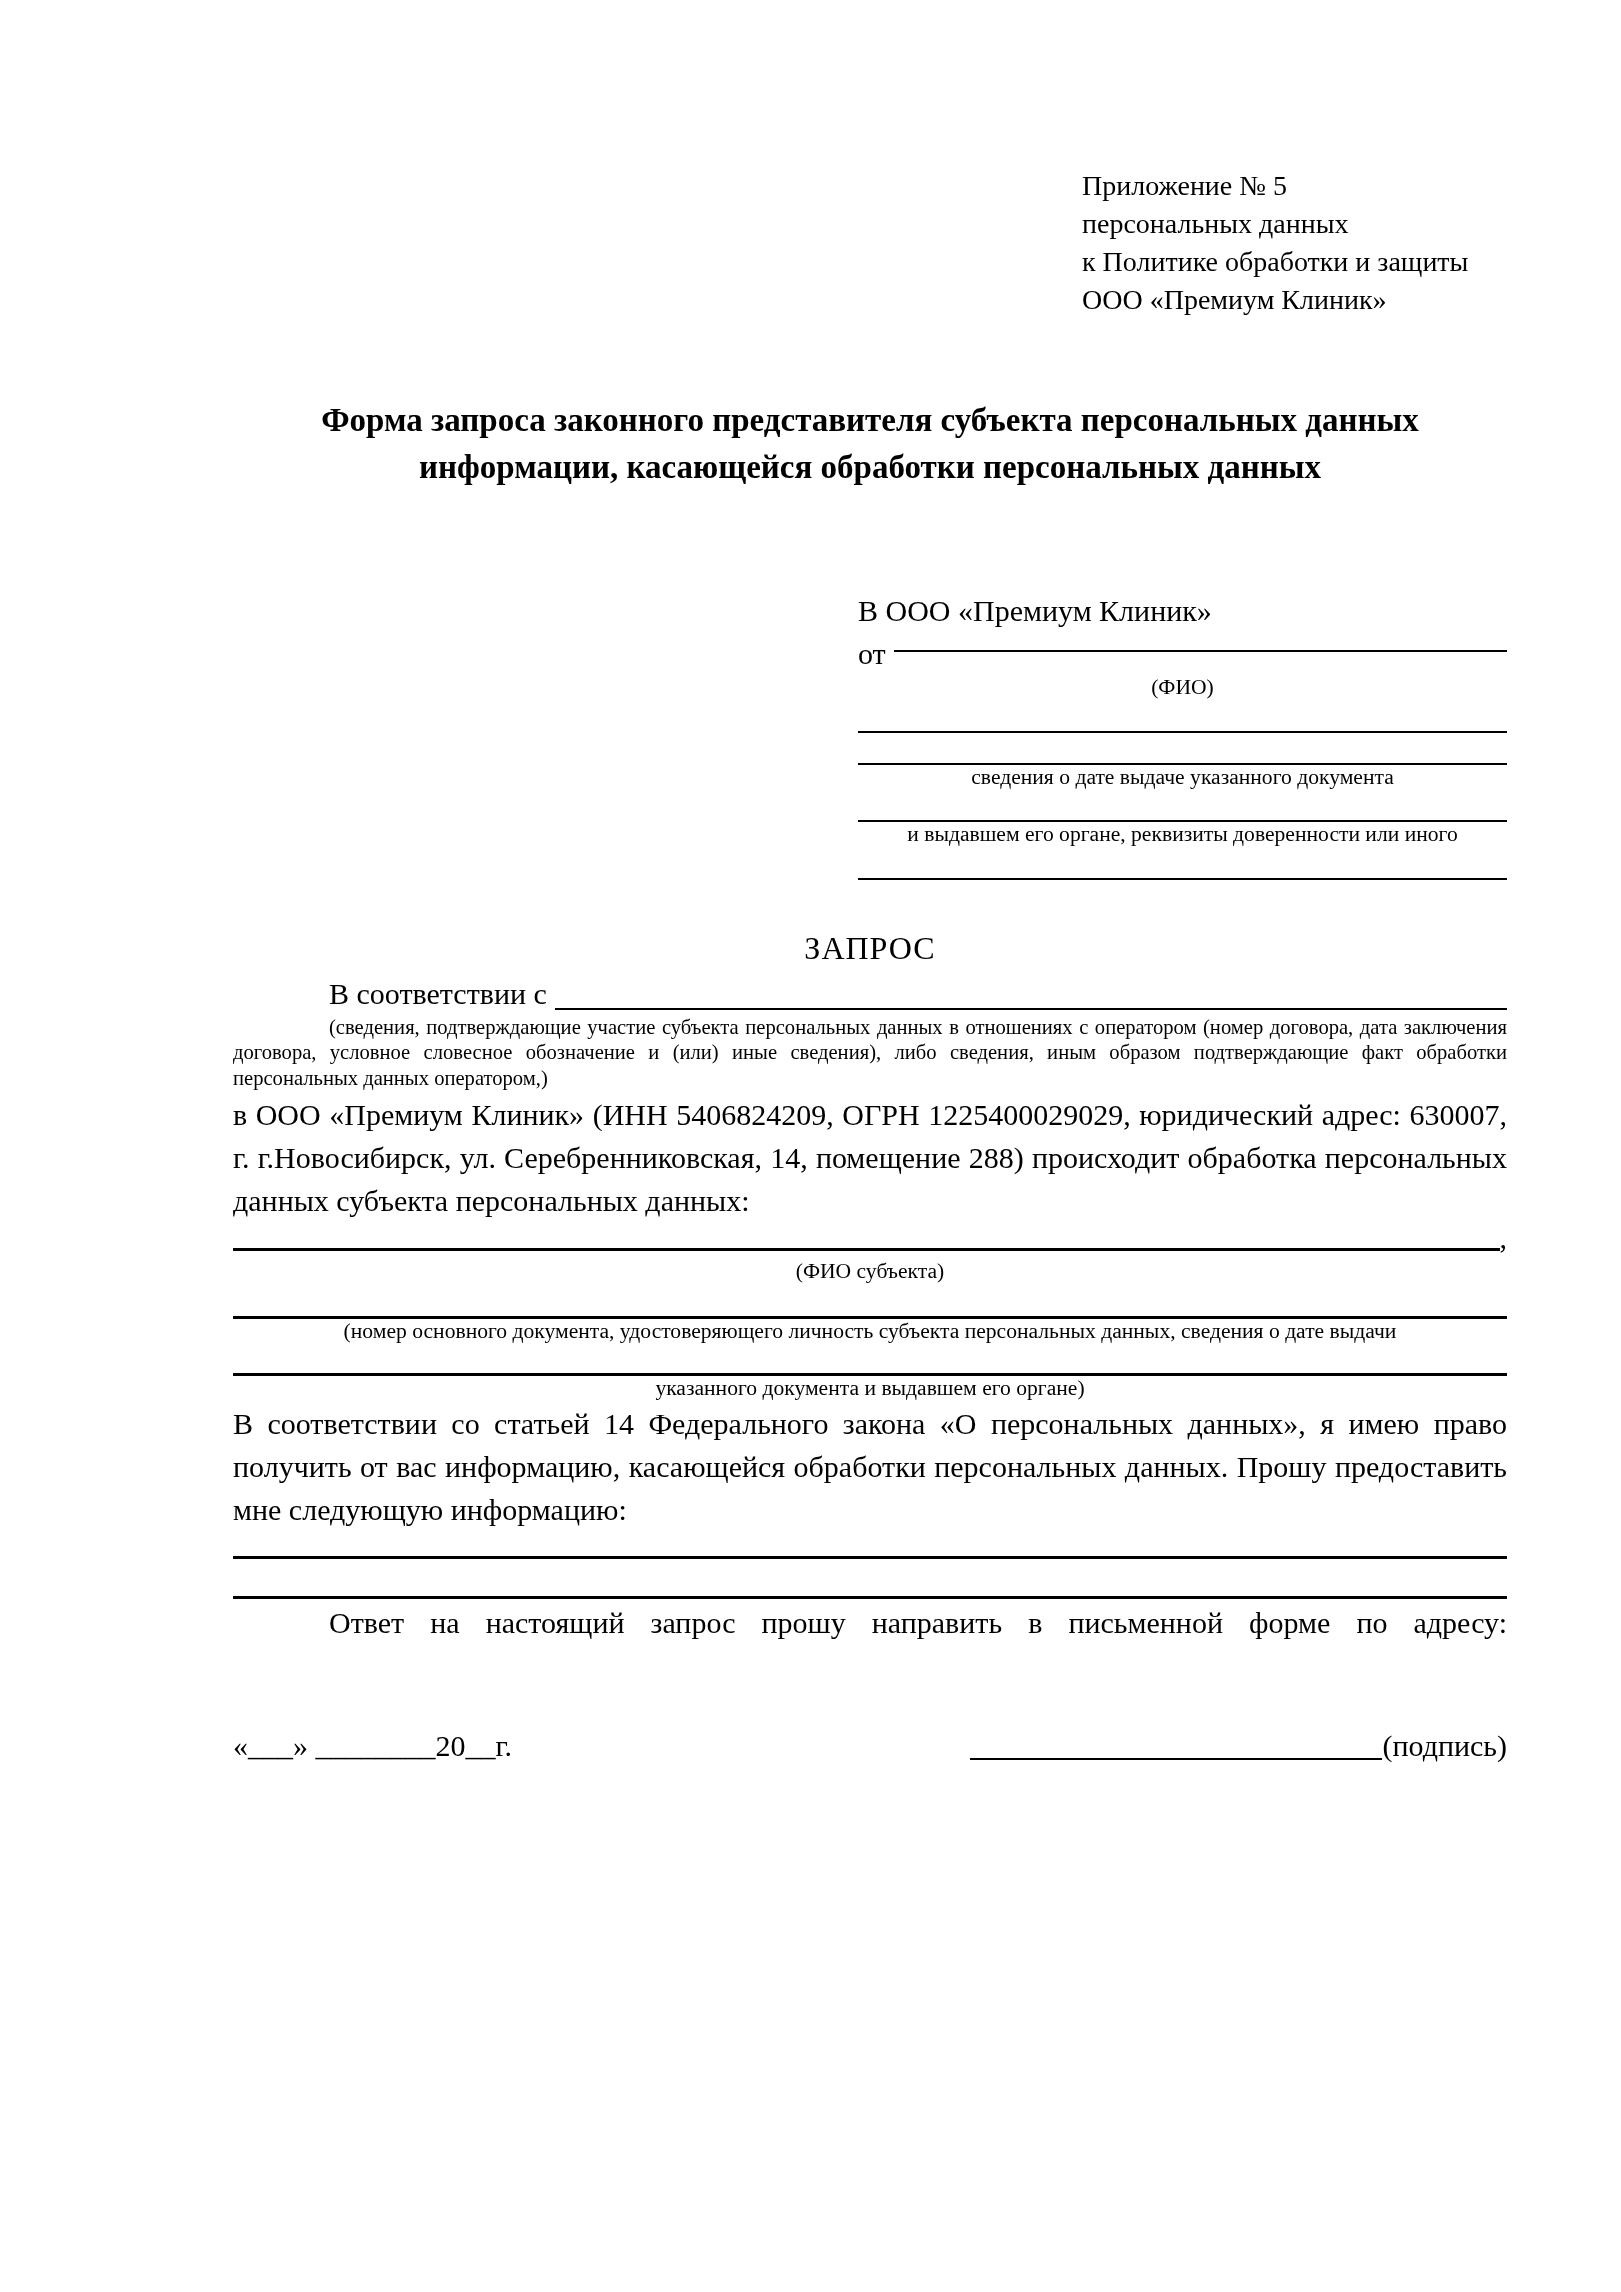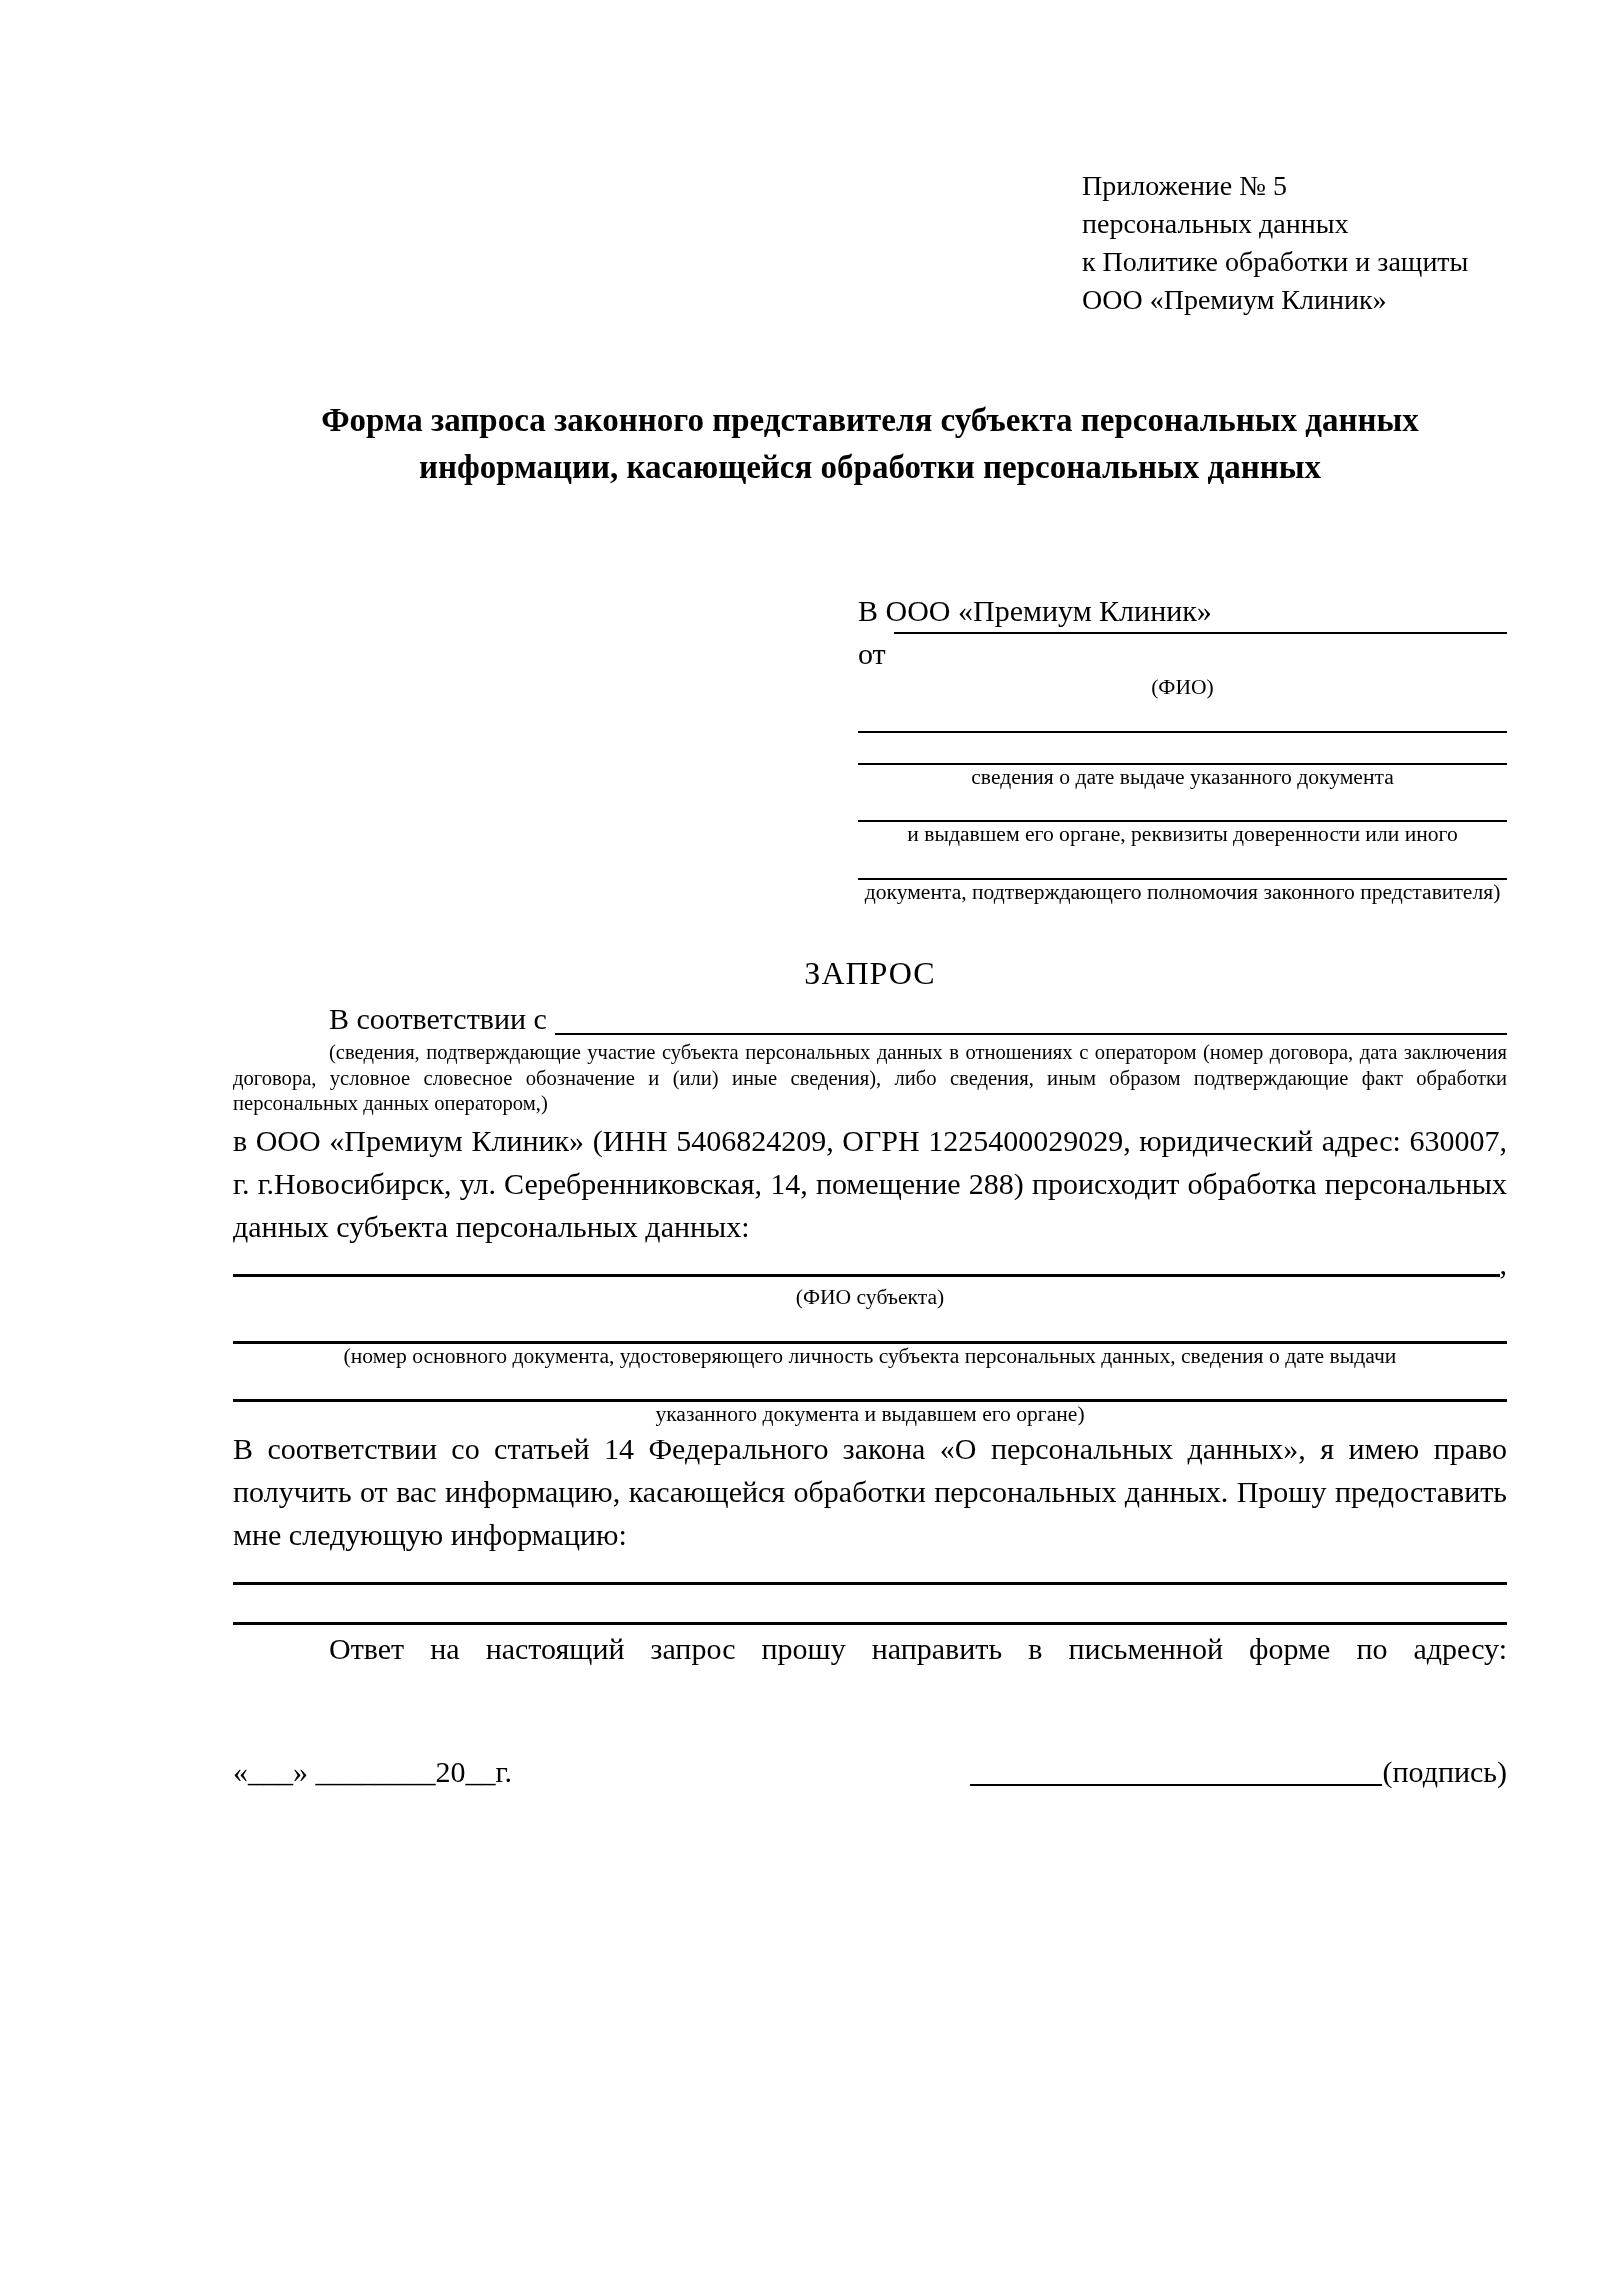--- a/index.html
+++ b/index.html
@@ -9,21 +9,21 @@
     width:1621px; height:2193px;
     background:#ffffff;
     color:#000000;
     font-family:"Liberation Serif", "DejaVu Serif", serif;
     font-size:30px; line-height:43px;
     padding:167px 114px 0 233px;
   }
   .appendix { margin-left:849px; font-size:28px; line-height:38px; }
   .doc-title { margin-top:78px; text-align:center; font-weight:bold; font-size:33px; line-height:47px; }
   .addressee { margin-left:625px; width:649px; margin-top:98px; }
-  .flexline { display:flex; align-items:flex-start; height:43px; }
+  .flexline { display:flex; align-items:center; height:43px; }
   .flexline .lbl { white-space:nowrap; }
   .fill { flex:1 1 auto; border-bottom:2.9px solid #000; margin-bottom:4.9px; margin-left:7.8px; }
   .cap { font-size:21.6px; line-height:25.5px; text-align:center; }
   .field { height:32px; border-bottom:2.9px solid #000; }
   .zapros { text-align:center; font-size:32px; line-height:47px; margin-top:45px; letter-spacing:1px; }
   .intro-line { display:flex; align-items:flex-end; height:43px; padding-left:96px; }
   .small-cap { font-size:20.6px; line-height:25.5px; text-align:justify; text-indent:96px; }
   .para { text-align:justify; }
   .rule-comma { display:flex; align-items:flex-end; height:37px; }
   .rule-comma .rule { flex:1 1 auto; border-bottom:3.9px solid #000; margin-bottom:7.8px; }
@@ -63,21 +63,20 @@
 
     <div class="field"></div>
 
     <div class="field"></div>
     <div class="cap">сведения о дате выдаче указанного документа</div>
 
     <div class="field"></div>
     <div class="cap">и выдавшем его органе, реквизиты доверенности или иного</div>
 
     <div class="field"></div>
-    <div class="cap">документа, подтверждающего полномочия законного представителя)</div>
   </div>
 
   <div class="zapros">ЗАПРОС</div>
 
   <div class="intro-line">
     <span class="lbl">В соответствии с</span>
     <span class="fill"></span>
   </div>
   <div class="small-cap">(сведения, подтверждающие участие субъекта персональных данных в отношениях с оператором (номер договора, дата заключения договора, условное словесное обозначение и (или) иные сведения), либо сведения, иным образом подтверждающие факт обработки персональных данных оператором,)</div>
 

